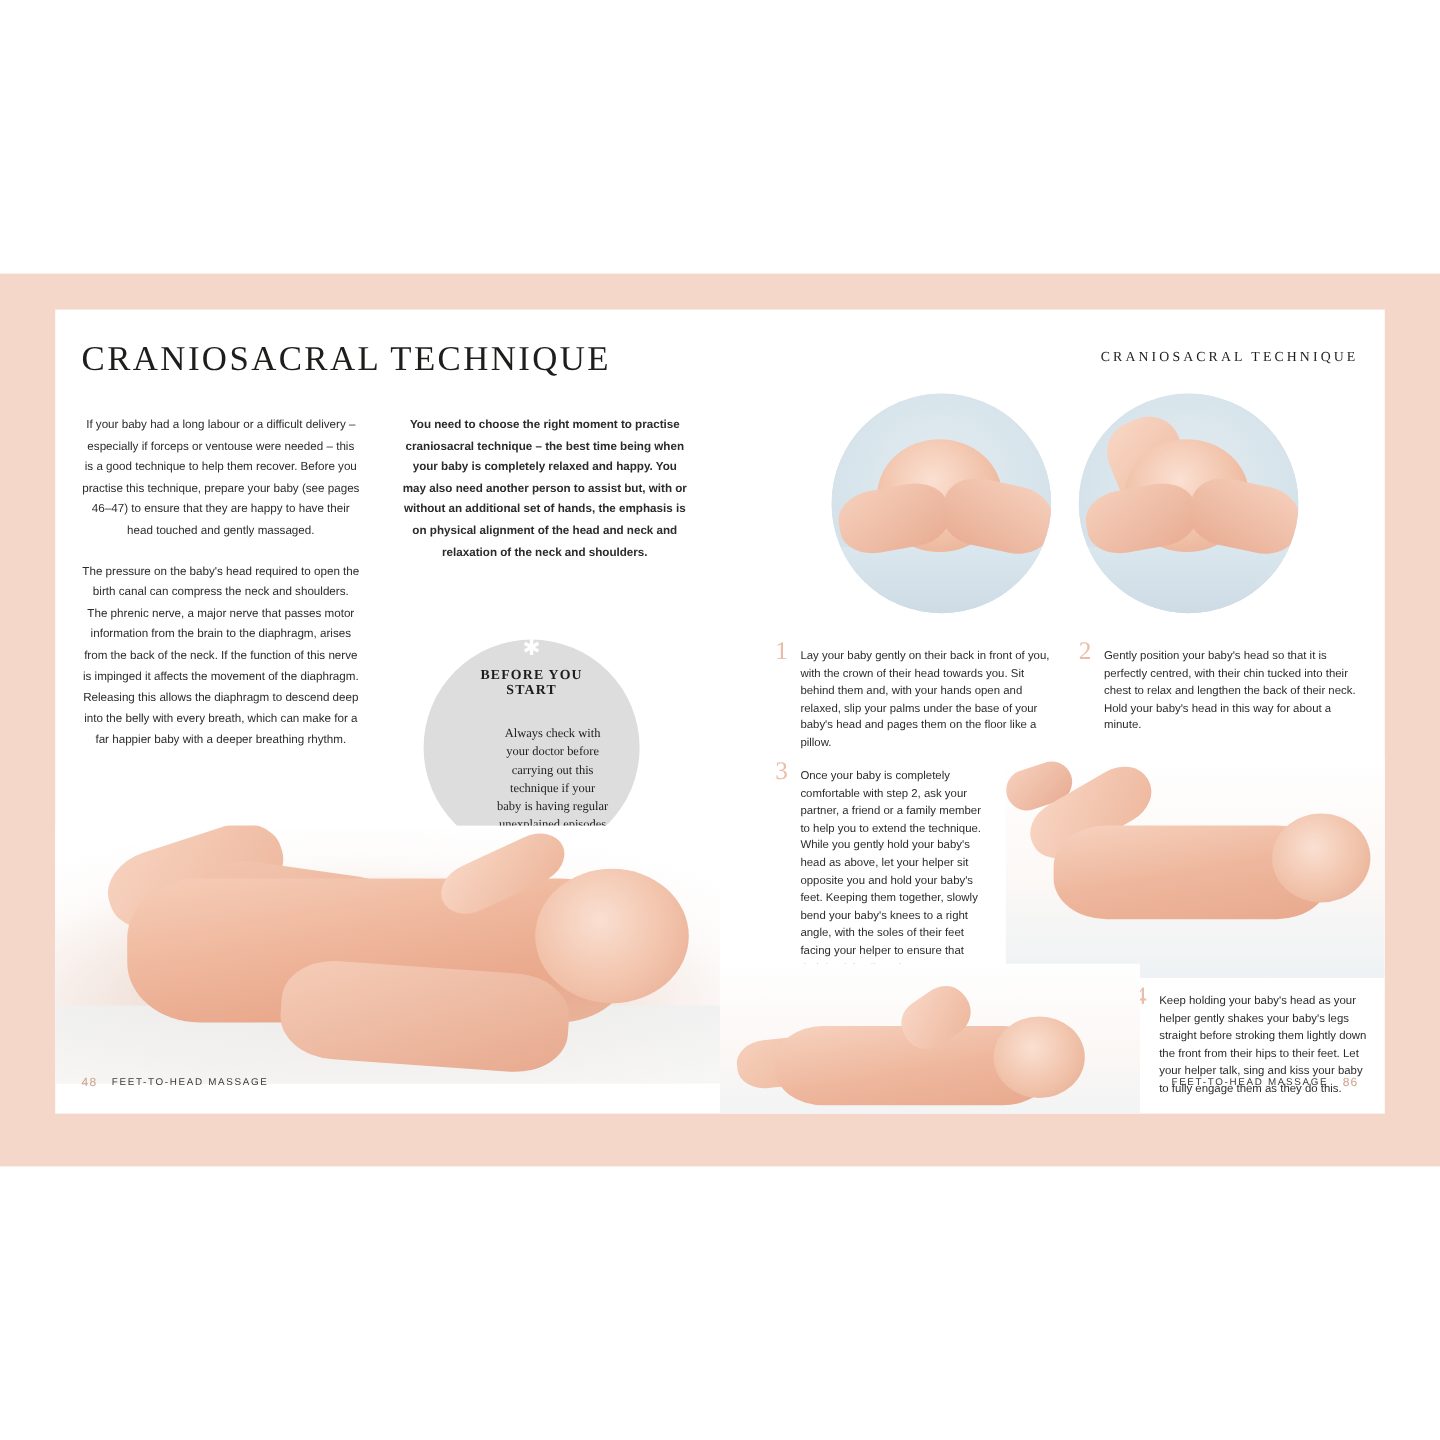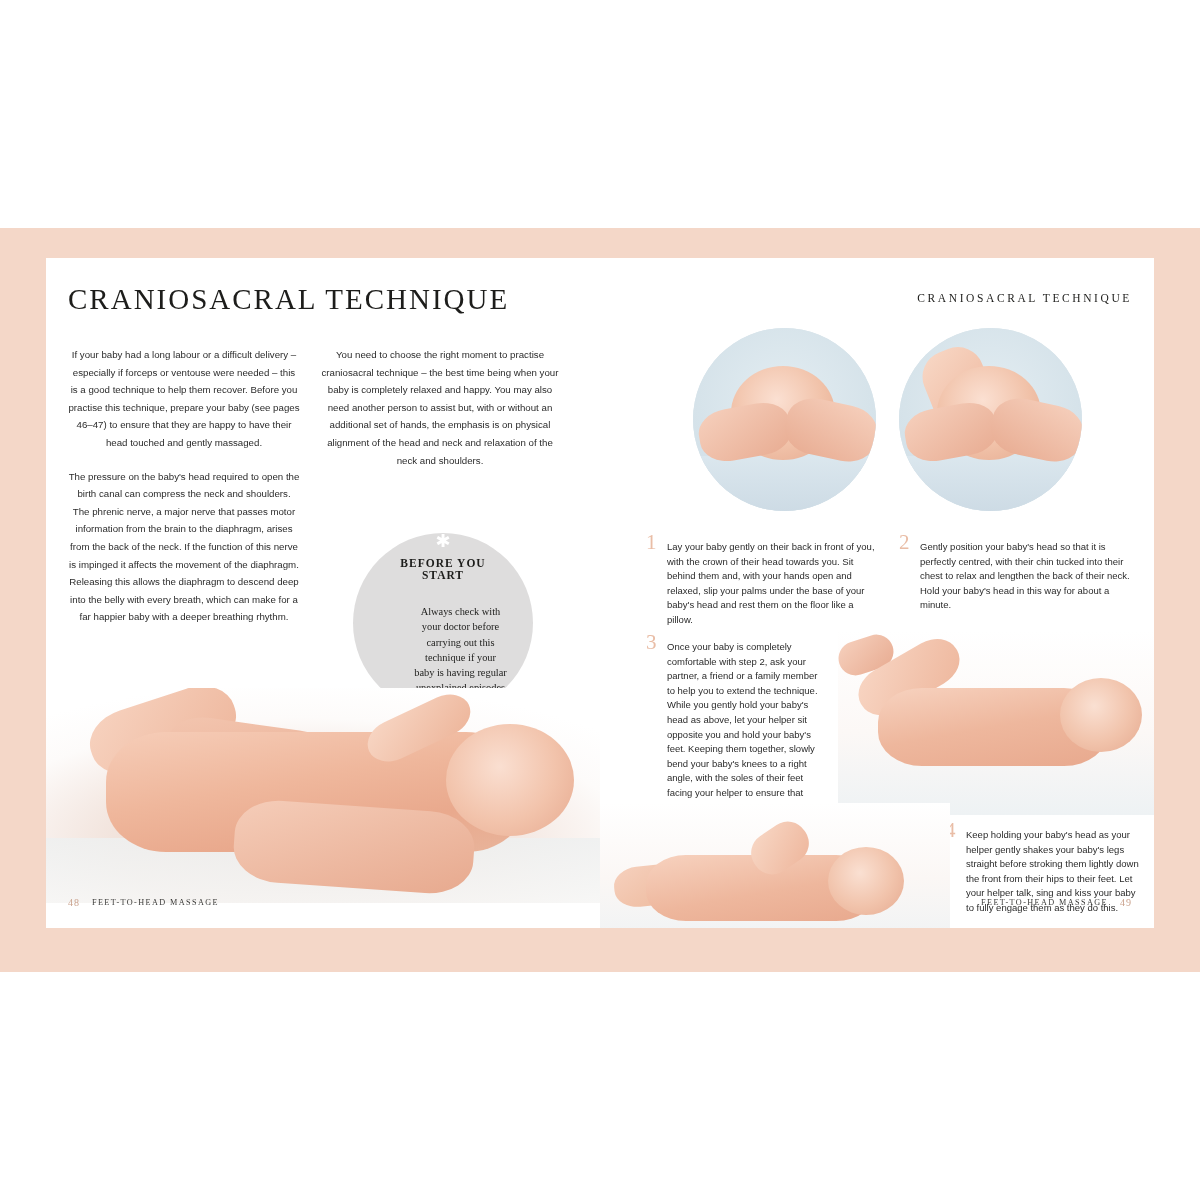--- a/index.html
+++ b/index.html
@@ -64,21 +64,21 @@
   }
   .col {
     position: absolute;
     font-size: 9.7px;
     line-height: 17.6px;
     color: #2b2b2b;
     font-family: "Liberation Sans", sans-serif;
   }
   .col p { margin: 0 0 16px 0; text-align: center; }
   .col-left { left: 22px; top: 88px; width: 232px; }
-  .col-right { left: 274px; top: 88px; width: 240px; }
+  .col-right { left: 288px; top: 88px; width: 240px; font-weight: bold; }
 
   
   .callout {
     position: absolute;
     left: 307px;
     top: 275px;
     width: 180px;
     height: 180px;
     border-radius: 50%;
     background: #dedddd;
@@ -400,23 +400,22 @@
     transform: rotate(-34deg);
   }
 
   
   .footer {
     position: absolute;
     bottom: 20px;
     font-size: 8.2px;
     letter-spacing: 1.4px;
     color: #3a3a38;
-    font-family: Liberation Serif, serif;
+    font-family: Liberation Sans, sans-serif;
     display: flex;
-    align-items: center;
     gap: 12px;
   }
   .footer-left { left: 22px; }
   .footer-right { right: 22px; }
   .folio {
     color: #caa28d;
     font-size: 10px;
     letter-spacing: 1px;
   }
 </style>
@@ -480,21 +479,21 @@
       <div class="cp-bg"></div>
       <div class="cp-towel"></div>
       <div class="cp-arm"></div>
       <div class="cp-head"></div>
       <div class="cp-hand-l"></div>
       <div class="cp-hand-r"></div>
     </div>
 
     <div class="step step1">
       <span class="num">1</span>
-      <span class="txt">Lay your baby gently on their back in front of you, with the crown of their head towards you. Sit behind them and, with your hands open and relaxed, slip your palms under the base of your baby's head and rest them on the floor like a pillow.</span>
+      <span class="txt">Lay your baby gently on their back in front of you, with the crown of their head towards you. Sit behind them and, with your hands open and relaxed, slip your palms under the base of your baby's head and pages them on the floor like a pillow.</span>
     </div>
 
     <div class="step step2">
       <span class="num">2</span>
       <span class="txt">Gently position your baby's head so that it is perfectly centred, with their chin tucked into their chest to relax and lengthen the back of their neck. Hold your baby's head in this way for about a minute.</span>
     </div>
 
     <div class="step step3">
       <span class="num">3</span>
       <span class="txt">Once your baby is completely comfortable with step 2, ask your partner, a friend or a family member to help you to extend the technique. While you gently hold your baby's head as above, let your helper sit opposite you and hold your baby's feet. Keeping them together, slowly bend your baby's knees to a right angle, with the soles of their feet facing  your helper to ensure that their back is aligned.</span>
@@ -518,17 +517,17 @@
     <div class="photo4">
       <div class="p-bg"></div>
       <div class="p4-legs"></div>
       <div class="p4-body"></div>
       <div class="p4-arm"></div>
       <div class="p4-head"></div>
     </div>
 
     <div class="footer footer-right">
       <span>FEET-TO-HEAD MASSAGE</span>
-      <span class="folio">49</span>
+      <span class="folio">86</span>
     </div>
   </div>
 
 </div>
 
 </body></html>

